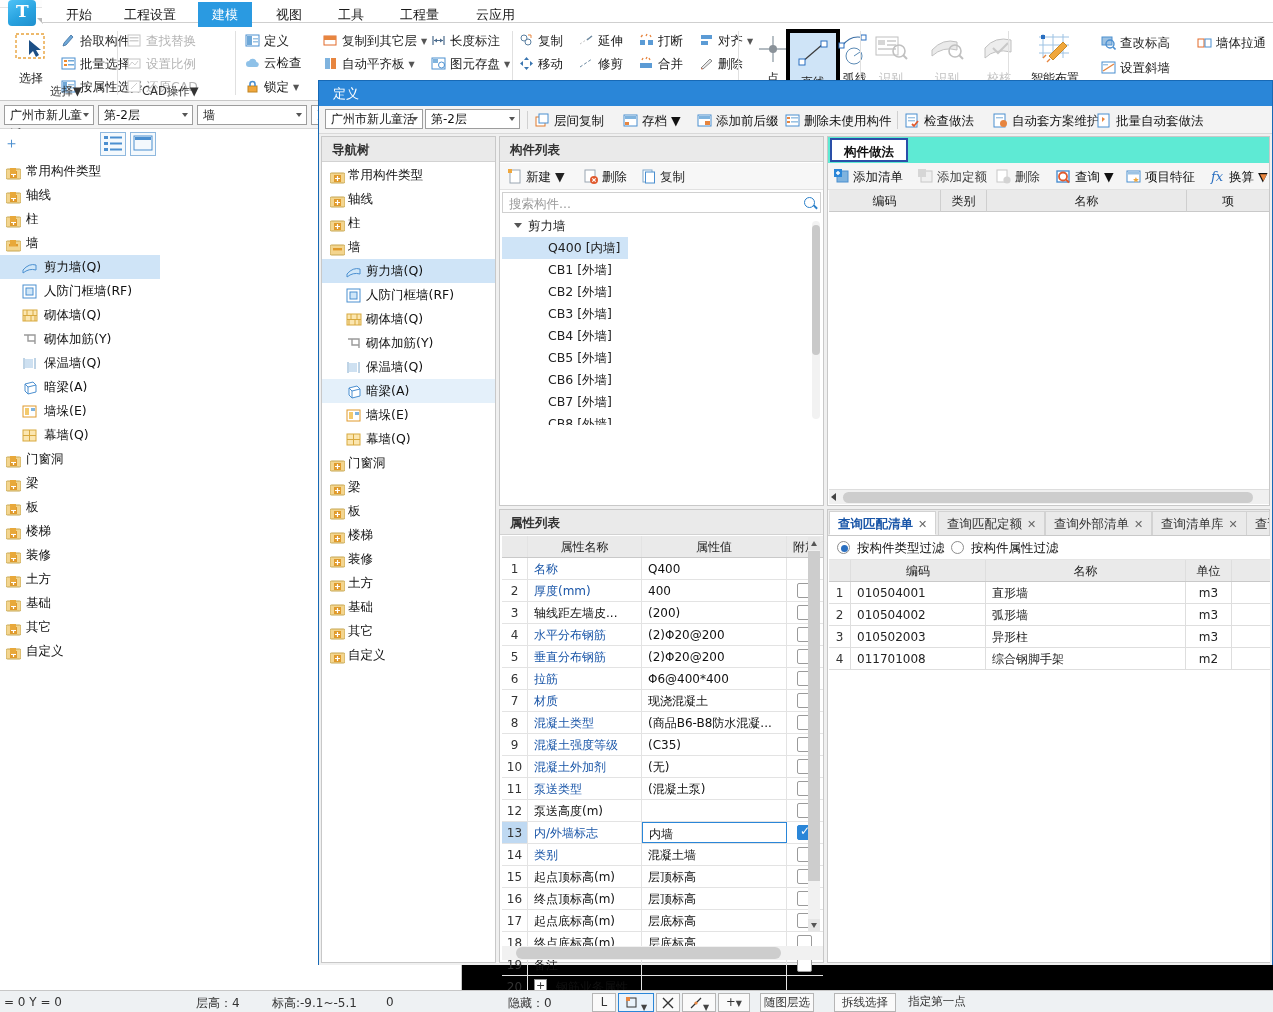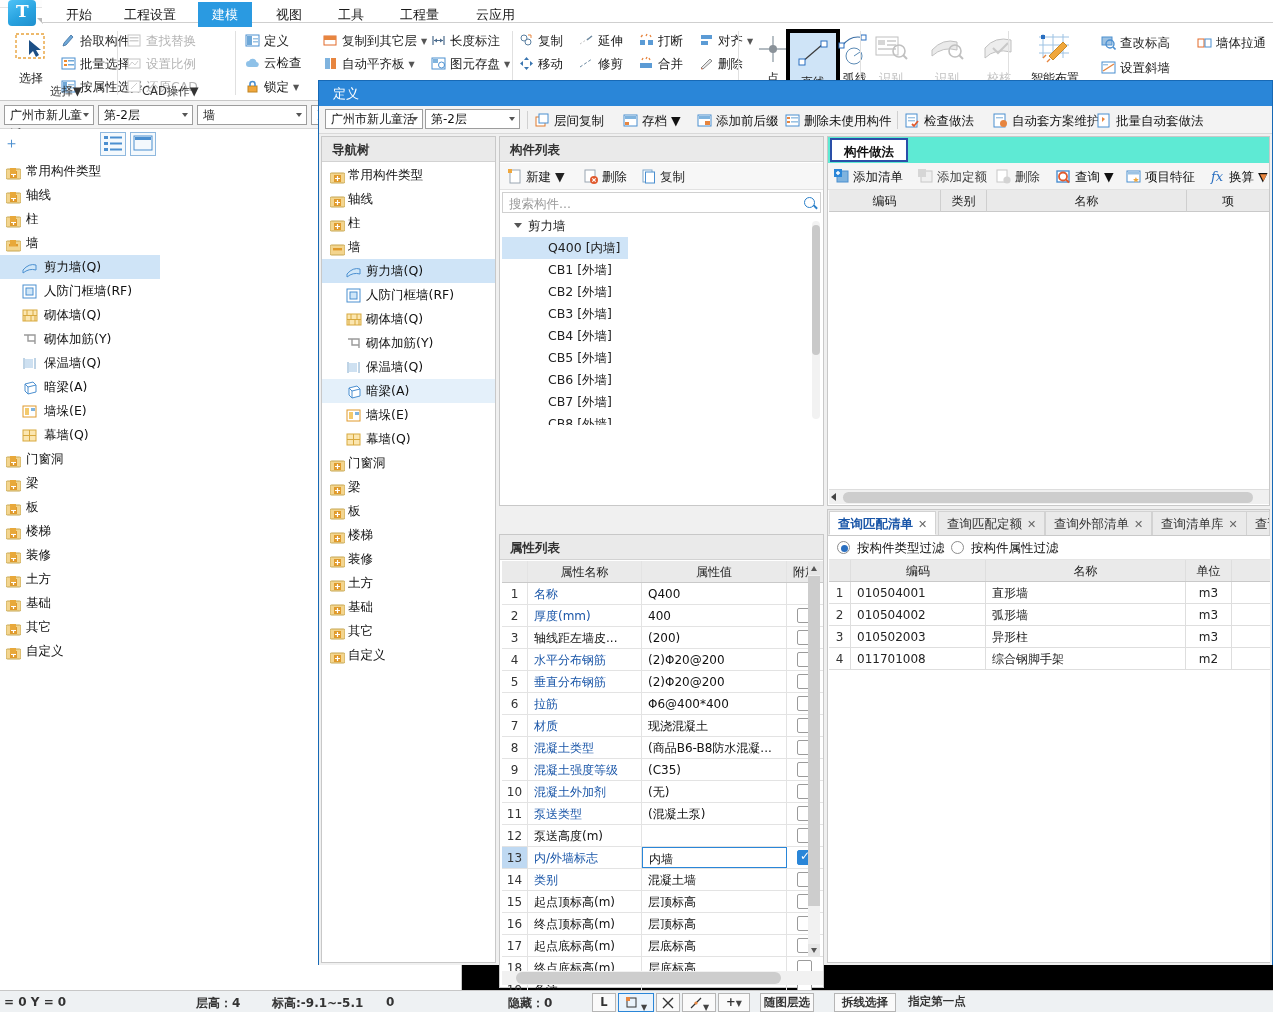--- a/index.html
+++ b/index.html
@@ -97,21 +97,21 @@
   #searchbox .smag:after { content:""; position:absolute; left:8px; top:8px; width:5px; height:1.5px; background:#2a7fc9; transform:rotate(45deg); }
   #comptree { position:absolute; left:2px; top:78px; width:319px; height:210px; background:#fff; overflow:hidden; }
   .cgroup { height:22px; line-height:22px; font-size:12.5px; padding-left:26px; position:relative; }
   .cgroup .tri { position:absolute; left:12px; top:8px; width:0;height:0;border-left:4px solid transparent;border-right:4px solid transparent;border-top:5px solid #555; }
   .citem { height:22px; line-height:22px; font-size:12.5px; padding-left:46px; white-space:nowrap; cursor:default; }
   .citem.sel { background:#cfe4f7; }
   .cscroll { position:absolute; right:3px; top:84px; width:8px; height:198px; background:#f2f2f2; border-radius:4px; }
   .cscroll .thumb { position:absolute; left:0; top:4px; width:8px; height:130px; background:#c9c9c9; border-radius:4px; }
 
   
-  #proplist2 { left:180px; top:375px; width:325px; height:454px;margin-top:25px; }
+  #proplist2 { left:180px; top:375px; width:325px; height:454px; }
   .ptbl { position:absolute; left:2px; top:26px; width:321px; }
   .prow { position:relative; height:22px; border-bottom:1px solid #e3e3e3; font-size:12px; }
   .prow.hdr { background:#eaeaea; border-bottom:1px solid #c9c9c9; font-weight:normal; }
   .pcell-n { position:absolute; left:0; top:0; width:26px; height:100%; line-height:22px; text-align:center; color:#333; border-right:1px solid #e3e3e3; }
   .pcell-a { position:absolute; left:26px; top:0; width:114px; height:100%; line-height:22px; padding-left:6px; border-right:1px solid #e3e3e3; color:#1a56a8; }
   .pcell-a.blk { color:#111; }
   .pcell-b { position:absolute; left:140px; top:0; width:145px; height:100%; line-height:22px; padding-left:6px; border-right:1px solid #e3e3e3; color:#111; overflow:hidden; white-space:nowrap; }
   .pcell-c { position:absolute; left:285px; top:0; width:36px; height:100%; }
   .prow.hdr .pcell-a, .prow.hdr .pcell-b, .prow.hdr .pcell-c { color:#222; text-align:center; padding-left:0; }
   .prow.sel .pcell-n { background:#bfd9f2; }
@@ -152,21 +152,21 @@
   #qgrid { position:absolute; left:1px; top:50px; width:441px; height:402px; background:#fff; }
   .qrow { position:relative; height:22px; border-bottom:1px solid #dedede; font-size:12px; }
   .qrow.hdr { background:#eaeaea; border-bottom:1px solid #c9c9c9; }
   .qc-n { position:absolute; left:0; top:0; width:22px; height:100%; line-height:22px; text-align:center; border-right:1px solid #dedede; color:#333; }
   .qc-code { position:absolute; left:22px; top:0; width:135px; height:100%; line-height:22px; padding-left:6px; border-right:1px solid #dedede; }
   .qc-name { position:absolute; left:157px; top:0; width:200px; height:100%; line-height:22px; padding-left:6px; border-right:1px solid #dedede; }
   .qc-unit { position:absolute; left:357px; top:0; width:46px; height:100%; line-height:22px; text-align:center; border-right:1px solid #dedede; }
   .qrow.hdr .qc-code, .qrow.hdr .qc-name { text-align:center; padding-left:0; }
 
   
-  #statusbar { position:absolute; left:0; top:990px; width:1273px; height:22px; background:#eef1f3; border-top:1px solid #c7c7c7; font-size:12px; color:#333;font-weight:bold; }
+  #statusbar { position:absolute; left:0; top:990px; width:1273px; height:22px; background:#eef1f3; border-top:1px solid #c7c7c7; font-size:12px; color:#333; }
   .st { position:absolute; top:4px; white-space:nowrap; }
   .stbtn { position:absolute; top:2px; height:19px; border:1px solid #b5b5b5; background:#fafafa; font-size:11.5px; line-height:17px; text-align:center; color:#333; }
   .stbtn.on { border-color:#2a86d8; background:#eaf3fb; }
 </style>
 </head>
 <body>
 
 <div id="ribbon">
 
   <div id="qat">

